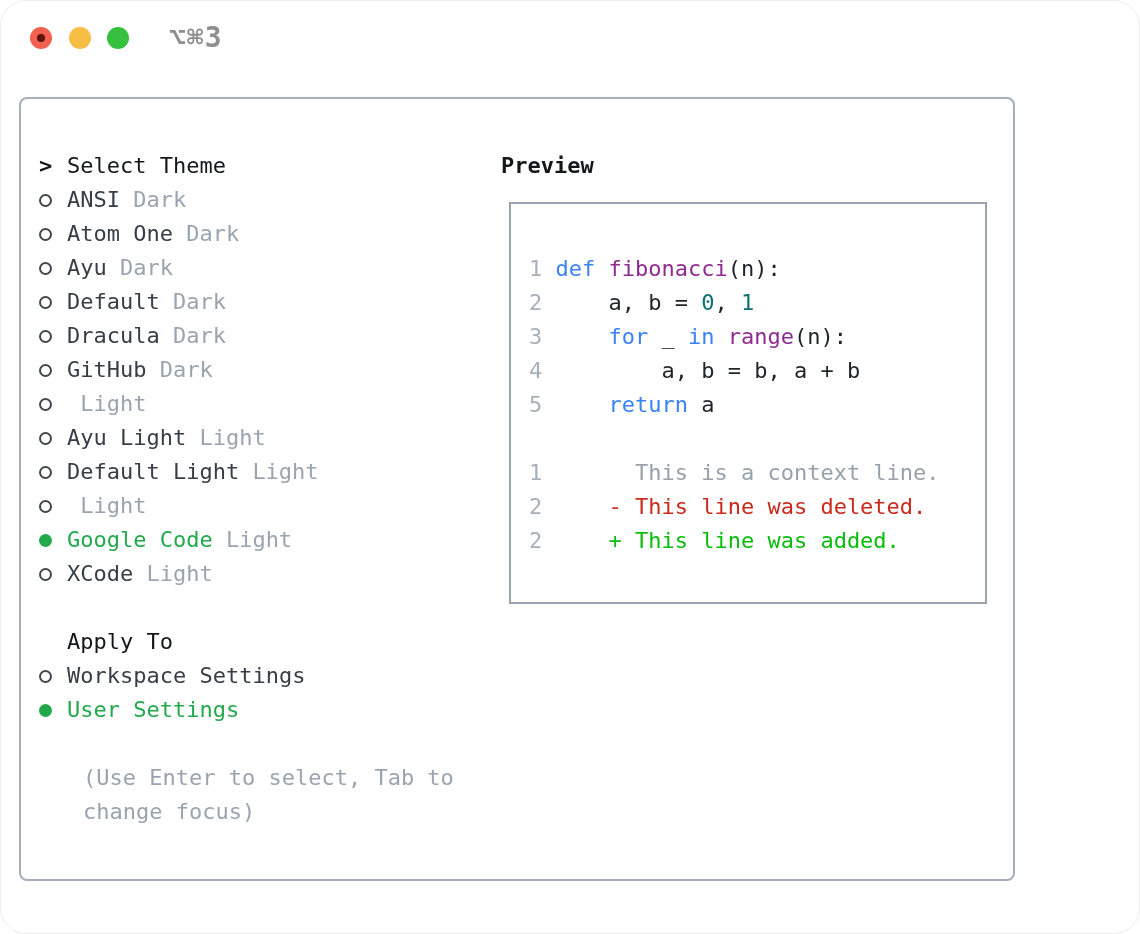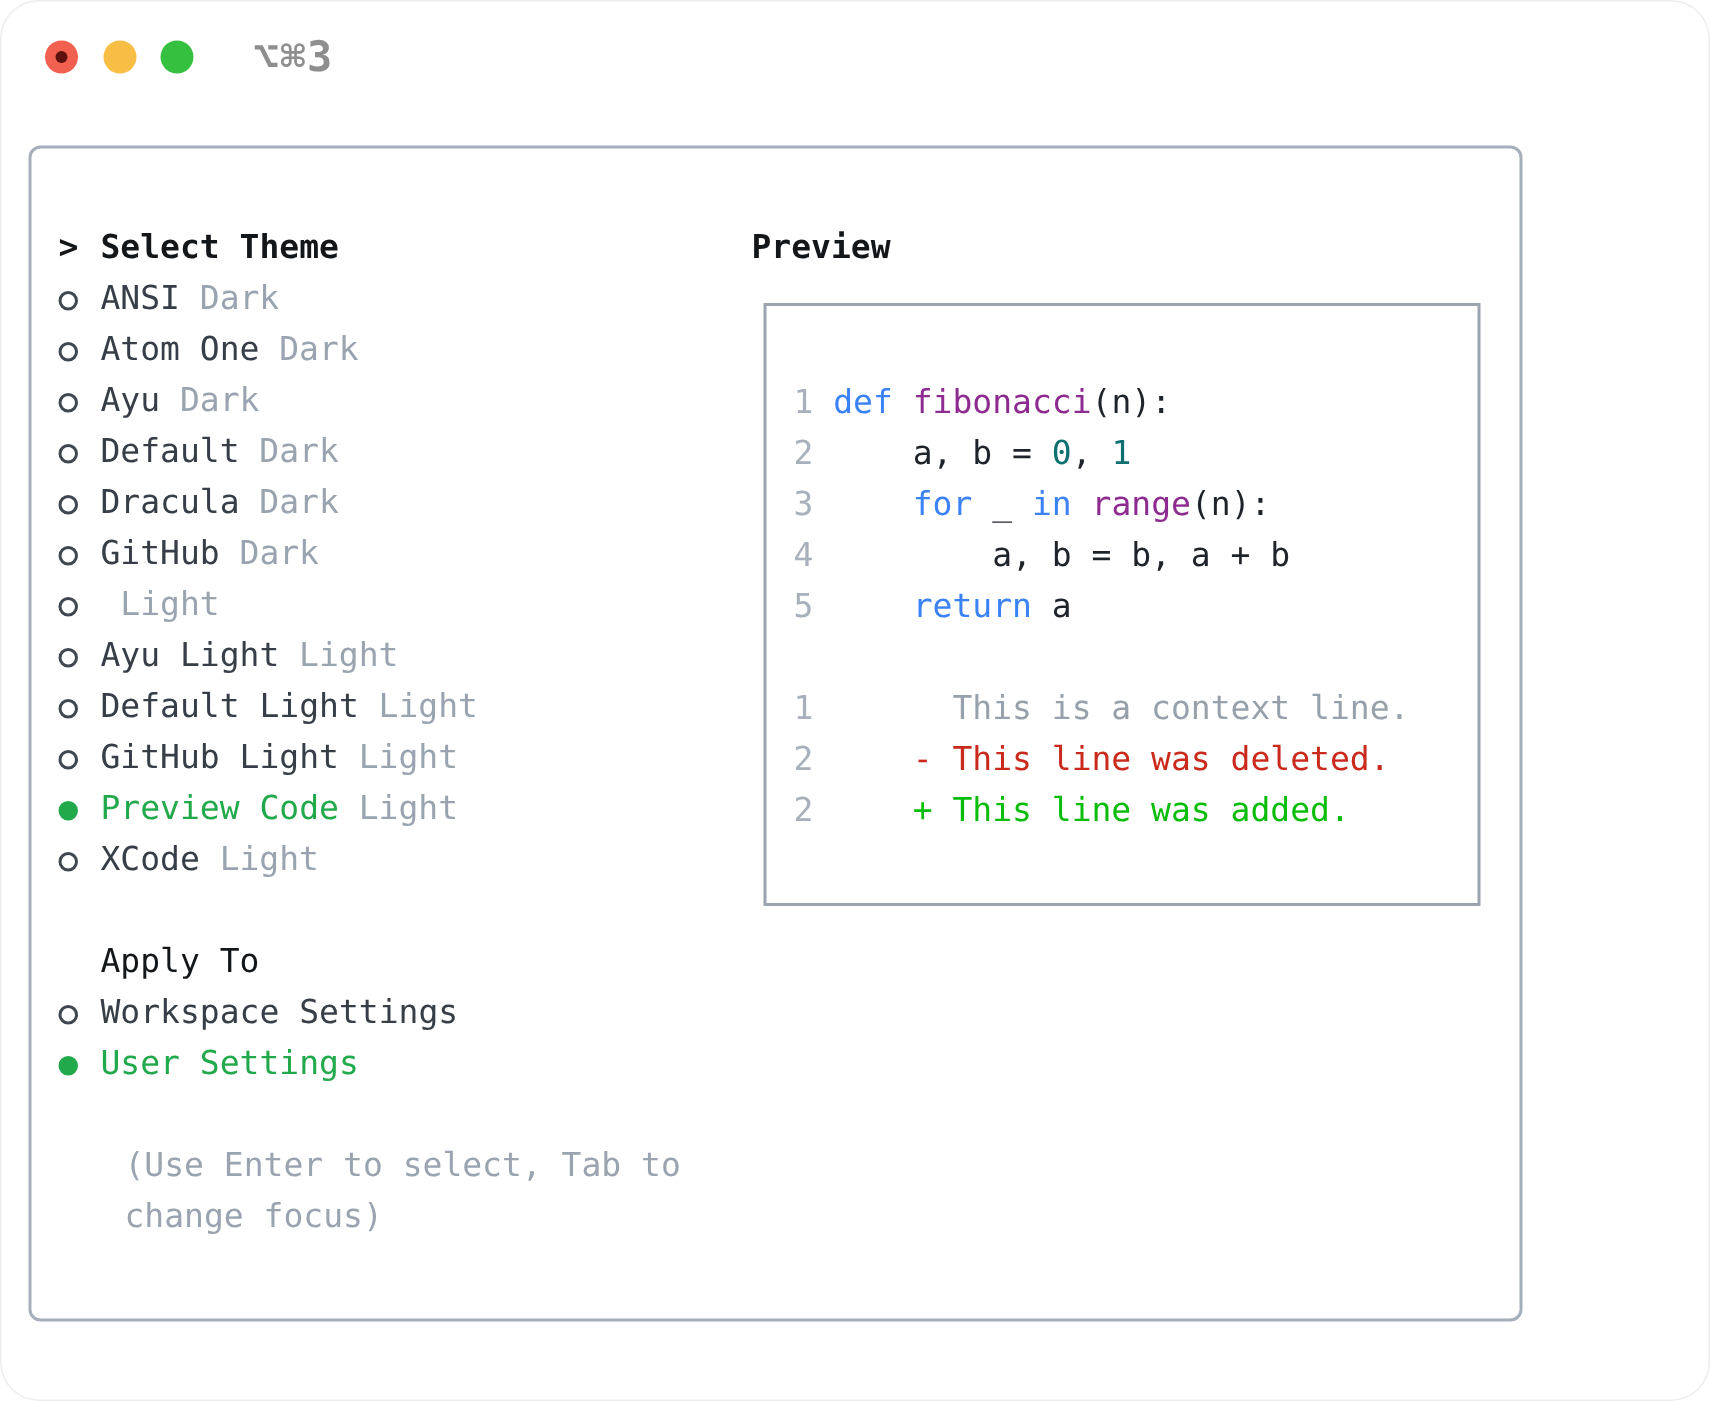--- a/index.html
+++ b/index.html
@@ -40,21 +40,21 @@
     font-size:22px;line-height:34px;color:#373e47;
   }
   .row{display:flex;align-items:center;height:34px;white-space:pre;}
   .marker-cell{display:inline-flex;width:28px;align-items:center;flex:0 0 28px;}
   .chevron{font-weight:bold;color:#14171a;font-size:22px;}
   .bullet{
     width:13px;height:13px;border-radius:50%;
     border:2px solid #40474f;box-sizing:border-box;background:transparent;
   }
   .bullet.sel{background:#21a94b;border-color:#21a94b;}
-  .row-title{font-weight:bold;color:#14171a;}
+  .row-title{font-weight:normal;color:#14171a;}
   .t-name{color:#373e47;text-align:right;}
   .t-name.sel{color:#21a94b;}
   .t-var{color:#9aa4b0;margin-left:0.6em;}
   .subheader{color:#14171a;}
   .help-line{color:#9aa4b0;margin-left:44px;}
   
   .preview-title{
     position:absolute;left:500px;top:151px;
     font-size:22px;font-weight:bold;color:#14171a;line-height:28px;
   }
@@ -97,22 +97,22 @@
       <div class="row"><span class="marker-cell"><span class="chevron">&gt;</span></span><span class="row-title">Select Theme</span></div>
       <div class="row"><span class="marker-cell"><span class="bullet"></span></span><span class="t-name">ANSI</span><span class="t-var">Dark</span></div>
       <div class="row"><span class="marker-cell"><span class="bullet"></span></span><span class="t-name">Atom One</span><span class="t-var">Dark</span></div>
       <div class="row"><span class="marker-cell"><span class="bullet"></span></span><span class="t-name">Ayu</span><span class="t-var">Dark</span></div>
       <div class="row"><span class="marker-cell"><span class="bullet"></span></span><span class="t-name">Default</span><span class="t-var">Dark</span></div>
       <div class="row"><span class="marker-cell"><span class="bullet"></span></span><span class="t-name">Dracula</span><span class="t-var">Dark</span></div>
       <div class="row"><span class="marker-cell"><span class="bullet"></span></span><span class="t-name">GitHub</span><span class="t-var">Dark</span></div>
       <div class="row"><span class="marker-cell"><span class="bullet"></span></span><span class="t-var">Light</span></div>
       <div class="row"><span class="marker-cell"><span class="bullet"></span></span><span class="t-name">Ayu Light</span><span class="t-var">Light</span></div>
       <div class="row"><span class="marker-cell"><span class="bullet"></span></span><span class="t-name">Default Light</span><span class="t-var">Light</span></div>
-      <div class="row"><span class="marker-cell"><span class="bullet"></span></span><span class="t-name">GitHub Light</span><span class="t-var">Light</span></div>
-      <div class="row"><span class="marker-cell"><span class="bullet sel"></span></span><span class="t-name sel">Preview Code</span><span class="t-var">Light</span></div>
+      <div class="row"><span class="marker-cell"><span class="bullet"></span></span><span class="t-var">Light</span></div>
+      <div class="row"><span class="marker-cell"><span class="bullet sel"></span></span><span class="t-name sel">Google Code</span><span class="t-var">Light</span></div>
       <div class="row"><span class="marker-cell"><span class="bullet"></span></span><span class="t-name">XCode</span><span class="t-var">Light</span></div>
       <div class="row"></div>
       <div class="row"><span class="marker-cell"></span><span class="subheader">Apply To</span></div>
       <div class="row"><span class="marker-cell"><span class="bullet"></span></span><span class="t-name">Workspace Settings</span></div>
       <div class="row"><span class="marker-cell"><span class="bullet sel"></span></span><span class="t-name sel">User Settings</span></div>
       <div class="row"></div>
       <div class="row"><span class="help-line">(Use Enter to select, Tab to</span></div>
       <div class="row"><span class="help-line">change focus)</span></div>
     </div>
 

